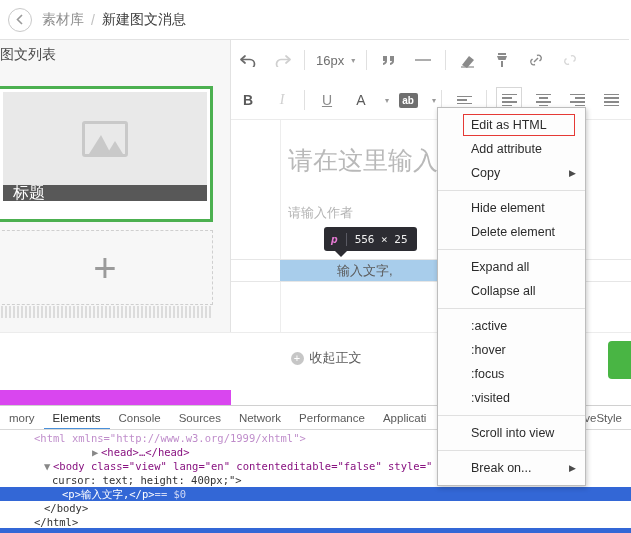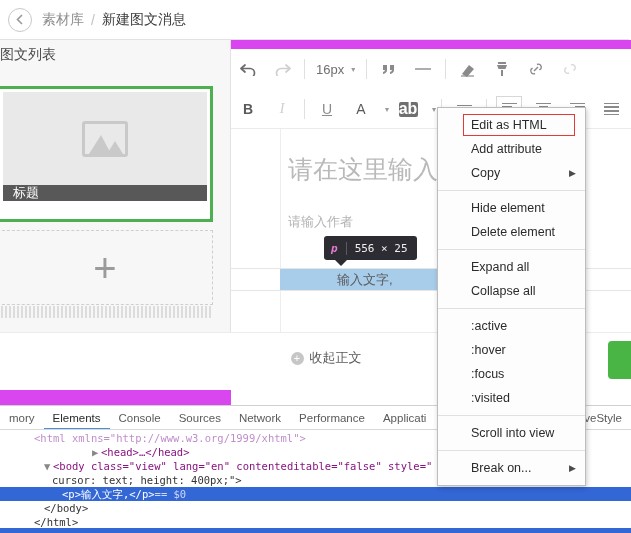--- a/index.html
+++ b/index.html
@@ -44,52 +44,52 @@
     position: absolute; left: -3px; top: 46px; width: 216px; height: 136px;
     border: 3px solid #4cb050; background: #fff; padding: 3px;
   }
   .card-img {
     width: 100%; height: 93px; background: #e9e9e9;
     display: flex; align-items: center; justify-content: center;
   }
   .ph-icon { width: 46px; height: 36px; border: 3px solid #c9c9c9; border-radius: 3px; position: relative; overflow: hidden; }
   .ph-icon svg { position: absolute; left: 0; bottom: 0; }
   .card-cap {
-    height: 16px; background: #585858; color: #fff; font-size: 13px;
+    height: 16px; background: #585858; color: #fff; font-size: 16px;
     display: flex; align-items: center; padding-left: 10px;
   }
   .addbox {
     position: absolute; left: -3px; top: 190px; width: 216px; height: 75px;
     border: 1px dashed #cfcfcf; background: #f7f7f7;
     display: flex; align-items: center; justify-content: center;
   }
   .plus { font-size: 40px; color: #9b9b9b; font-weight: 300; line-height: 1; }
   .side-strip {
     position: absolute; left: -3px; top: 266px; width: 216px; height: 12px;
     background: repeating-linear-gradient(90deg, #dcdcdc 0 2px, #f7f7f7 2px 4px);
   }
 
   
-  .editor { position: absolute; left: 231px; top: 9px; width: 400px; height: 365px; background: #fff; }
+  .editor { position: absolute; left: 231px; top: 0; width: 400px; height: 365px; background: #fff; }
   .toolbar { position: absolute; left: 0; top: 0; width: 400px; height: 80px; border-bottom: 1px solid #ebebeb; }
   .trow { position: absolute; left: 0; width: 400px; height: 40px; display: flex; align-items: center; }
   .trow.r1 { top: 0; }
   .trow.r2 { top: 40px; }
   .ti {
     height: 26px; min-width: 26px; margin: 0 4px;
     display: flex; align-items: center; justify-content: center;
     color: #8a8a8a; font-size: 15px; position: relative; flex: none;
   }
   .ti.dim { color: #cfcfcf; }
   .ti.dark { color: #5a5a5a; }
   .tsep { width: 1px; height: 20px; background: #e0e0e0; margin: 0 5px; flex: none; }
   .fsize { display: flex; align-items: center; font-size: 13px; color: #6f6f6f; margin: 0 6px; flex:none; }
   .caret { margin-left: 7px; font-size: 8px; color: #999; }
   .cbox { border: 1px solid #d7d7d7; }
-  .abbox { background: #6f6f6f; color: #fff; font-size: 16px; font-weight: bold;
+  .abbox { background: #6f6f6f; color: #fff; font-size: 10px; font-weight: bold;
            width: 19px; height: 15px; display:flex;align-items:center;justify-content:center; border-radius:2px; }
   .alignico { display:flex; flex-direction:column; justify-content:center; gap:2px; width:15px; }
   .alignico i { display:block; height:1.6px; background:#8a8a8a; }
 
   
   .content { position: absolute; left: 0; top: 80px; width: 400px; height: 285px; }
   .page {
     position: absolute; left: 49px; top: 0; width: 281px; height: 235px;
     background: #fff; border-left: 1px solid #ededed; border-right: 1px solid #ededed;
   }

